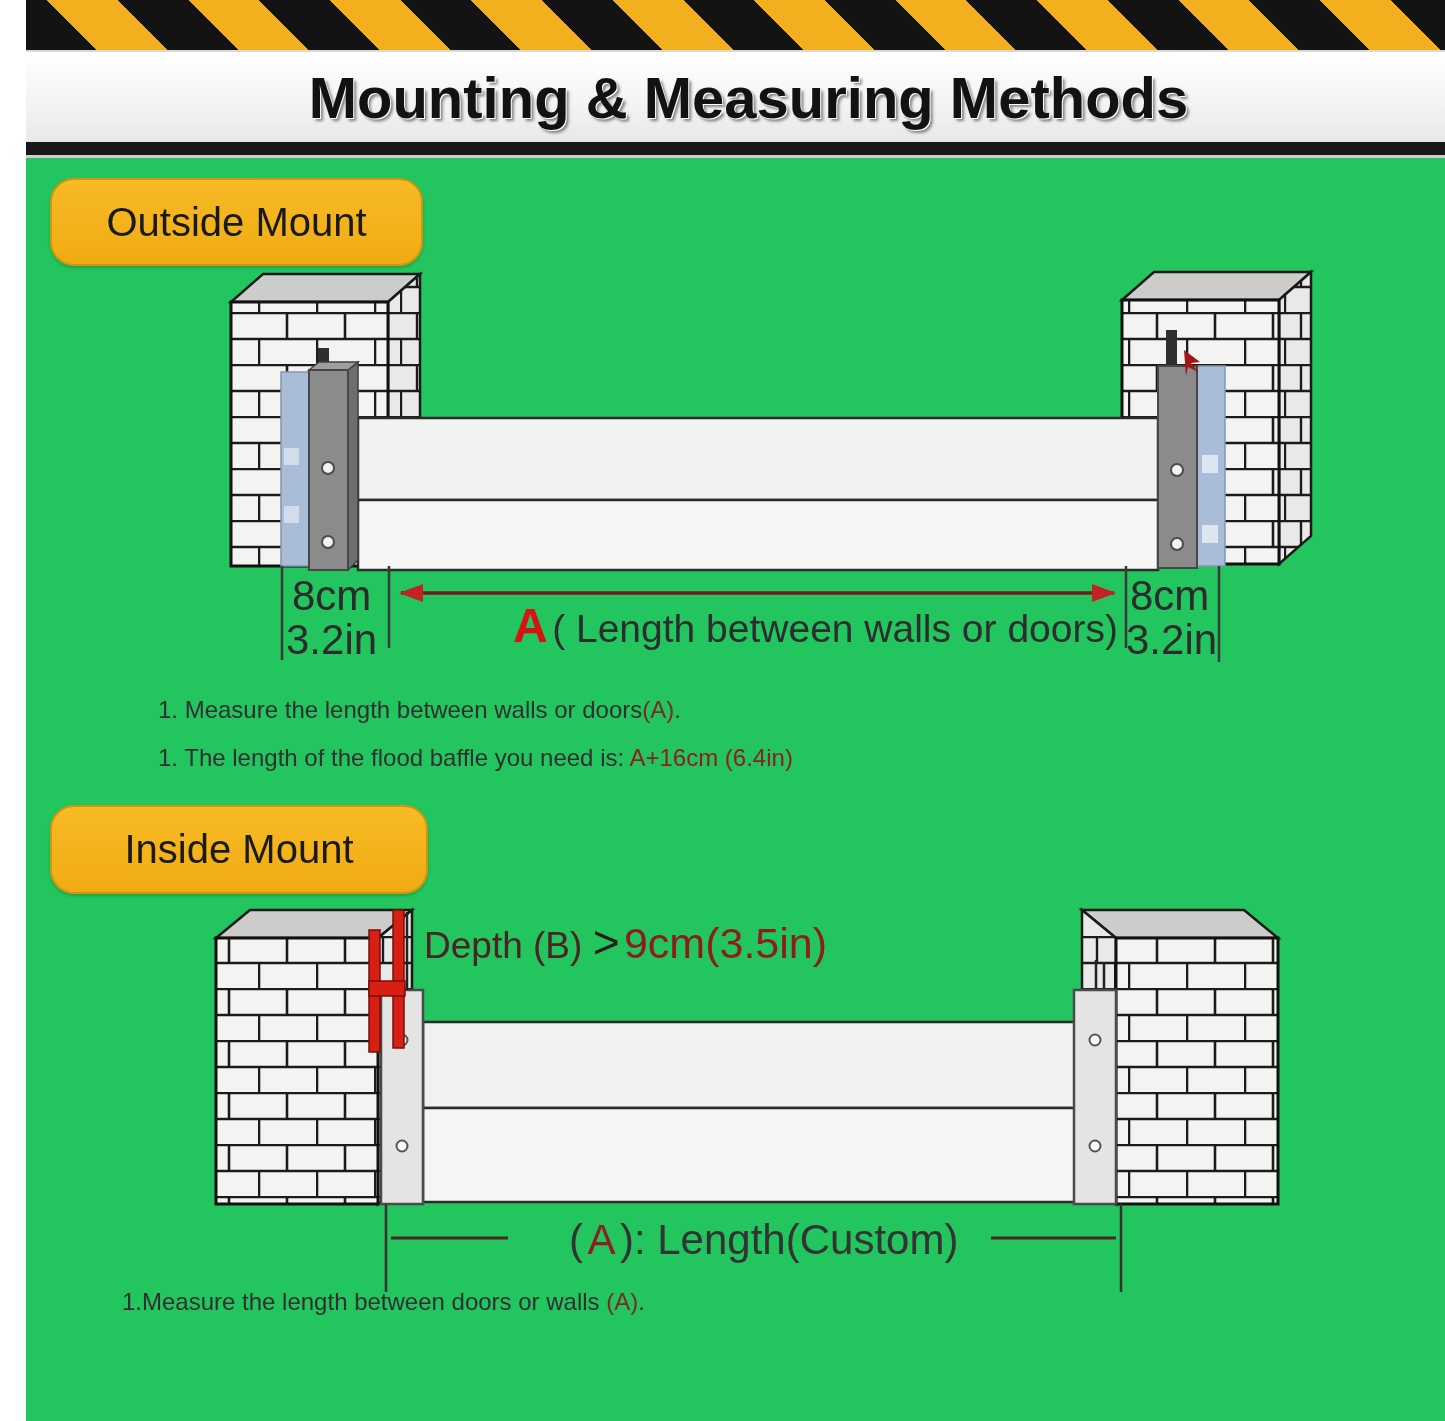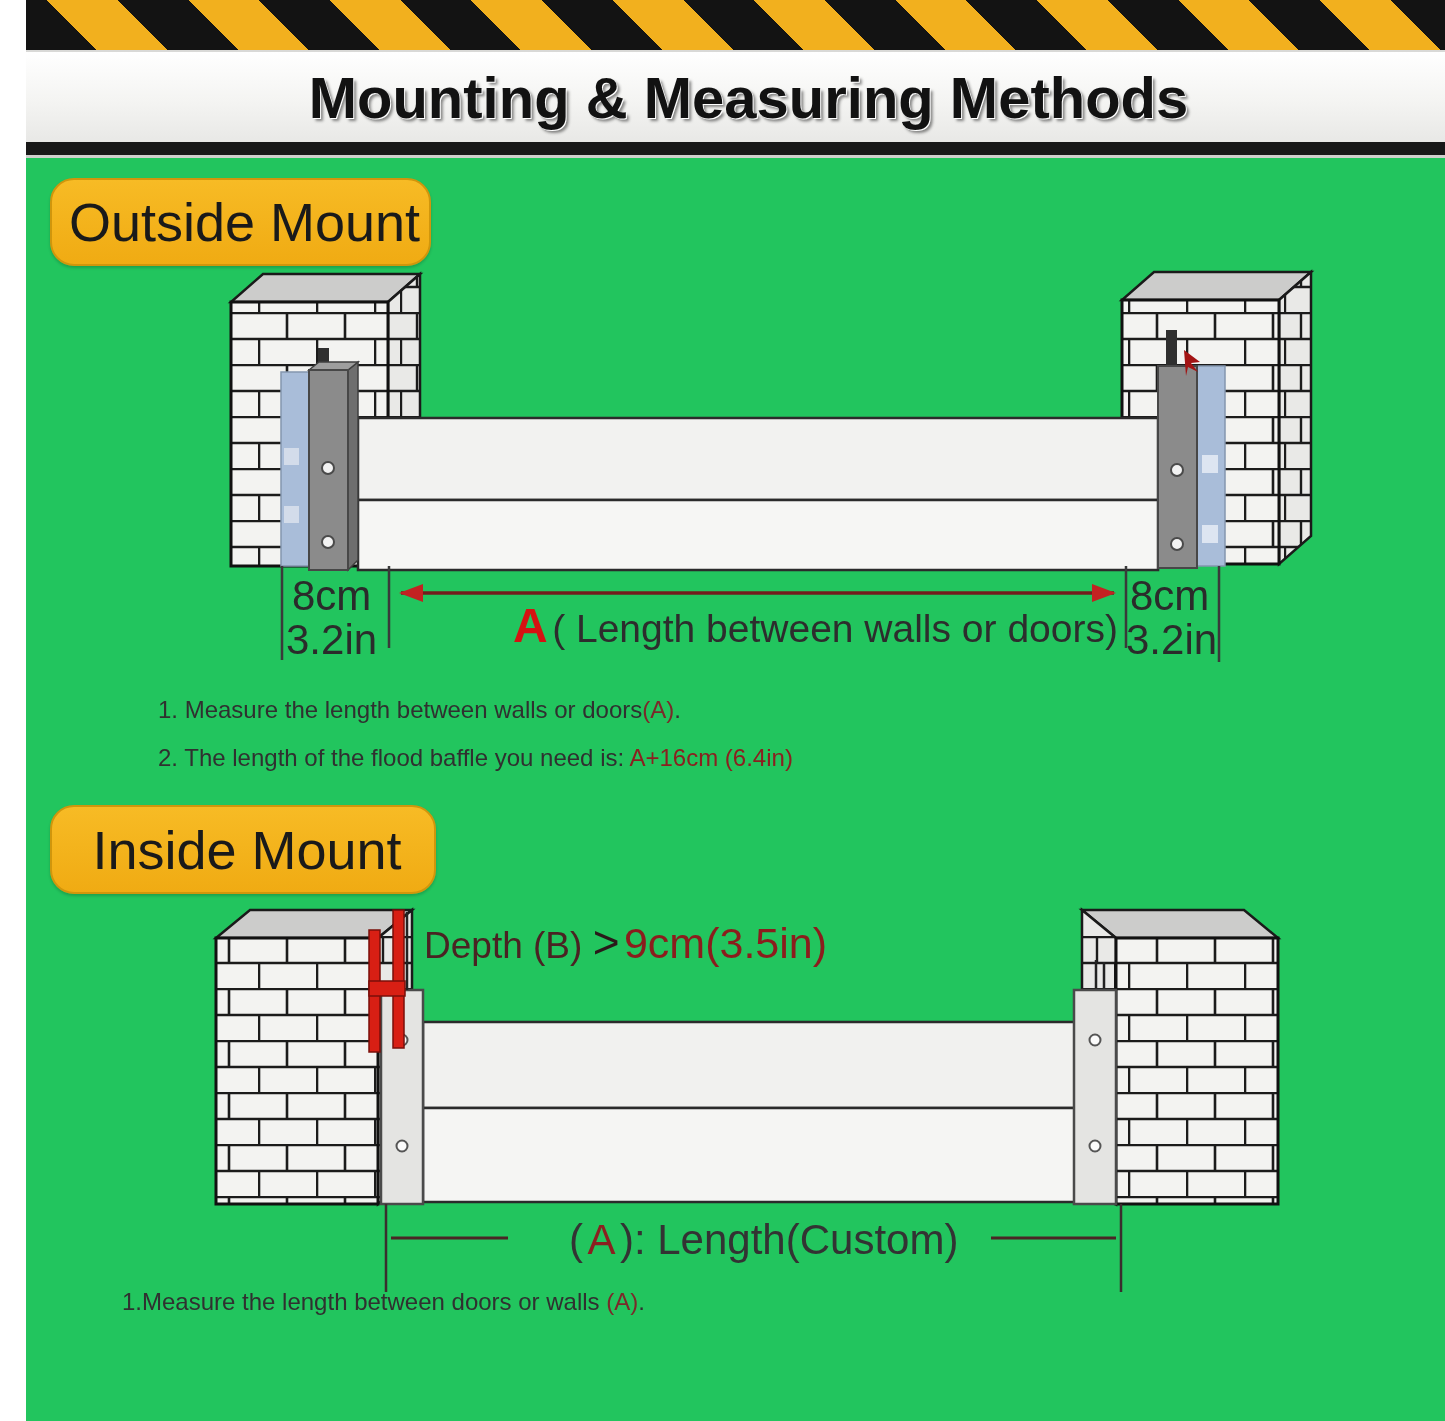--- a/index.html
+++ b/index.html
@@ -12,21 +12,21 @@
   .title-band{position:absolute;left:0;top:52px;width:1445px;height:90px;
           background:linear-gradient(180deg,#ffffff 0%,#f4f4f2 55%,#e8e8e6 100%);
           display:flex;align-items:center;justify-content:center;}
   .title-band h1{margin:0;font-size:58px;font-weight:700;color:#121212;letter-spacing:0px;
           text-shadow:1px 1px 0 #ffffff,3px 3px 3px rgba(0,0,0,0.45);}
   .black-bar{position:absolute;left:0;top:142px;width:1445px;height:13px;background:#181818;
           border-bottom:3px solid #cfcfcd;}
   
   .pill{position:absolute;background:linear-gradient(180deg,#f7bb25 0%,#f0ab13 100%);
         border:2px solid #d0960c;border-radius:24px;display:flex;align-items:center;justify-content:center;
-        font-size:54px;color:#1a1a1a;box-shadow:0 2px 3px rgba(0,0,0,0.18);padding-left:8px;}
+        font-size:40px;color:#1a1a1a;box-shadow:0 2px 3px rgba(0,0,0,0.18);}
   
   .step{position:absolute;font-size:24px;color:#303030;white-space:nowrap;}
   .hl-soft{color:#7a2a2a;}
   .hl-red{color:#8b2020;}
   
   .diagram{position:absolute;left:0;top:0;width:1445px;height:1421px;}
   .diagram text{font-family:"Liberation Sans",sans-serif;}
 </style>
 </head>
 <body>
@@ -172,20 +172,20 @@
     <span>Outside Mount</span>
   </div>
   <div class="pill" style="left:24px;top:805px;width:374px;height:85px">
     <span>Inside Mount</span>
   </div>
 
   <div class="step" style="left:132px;top:696px">
     <span>1. Measure the length between walls or doors</span><span class="hl-soft">(A)</span><span>.</span>
   </div>
   <div class="step" style="left:132px;top:744px">
-    <span>2. The length of the flood baffle you need is: </span><span class="hl-red">A+16cm (6.4in)</span>
+    <span>1. The length of the flood baffle you need is: </span><span class="hl-red">A+16cm (6.4in)</span>
   </div>
 
   <div class="step" style="left:96px;top:1288px">
     <span>1.Measure the length between doors or walls </span><span class="hl-soft">(A)</span><span>.</span>
   </div>
 
 </div>
 
 </body></html>

